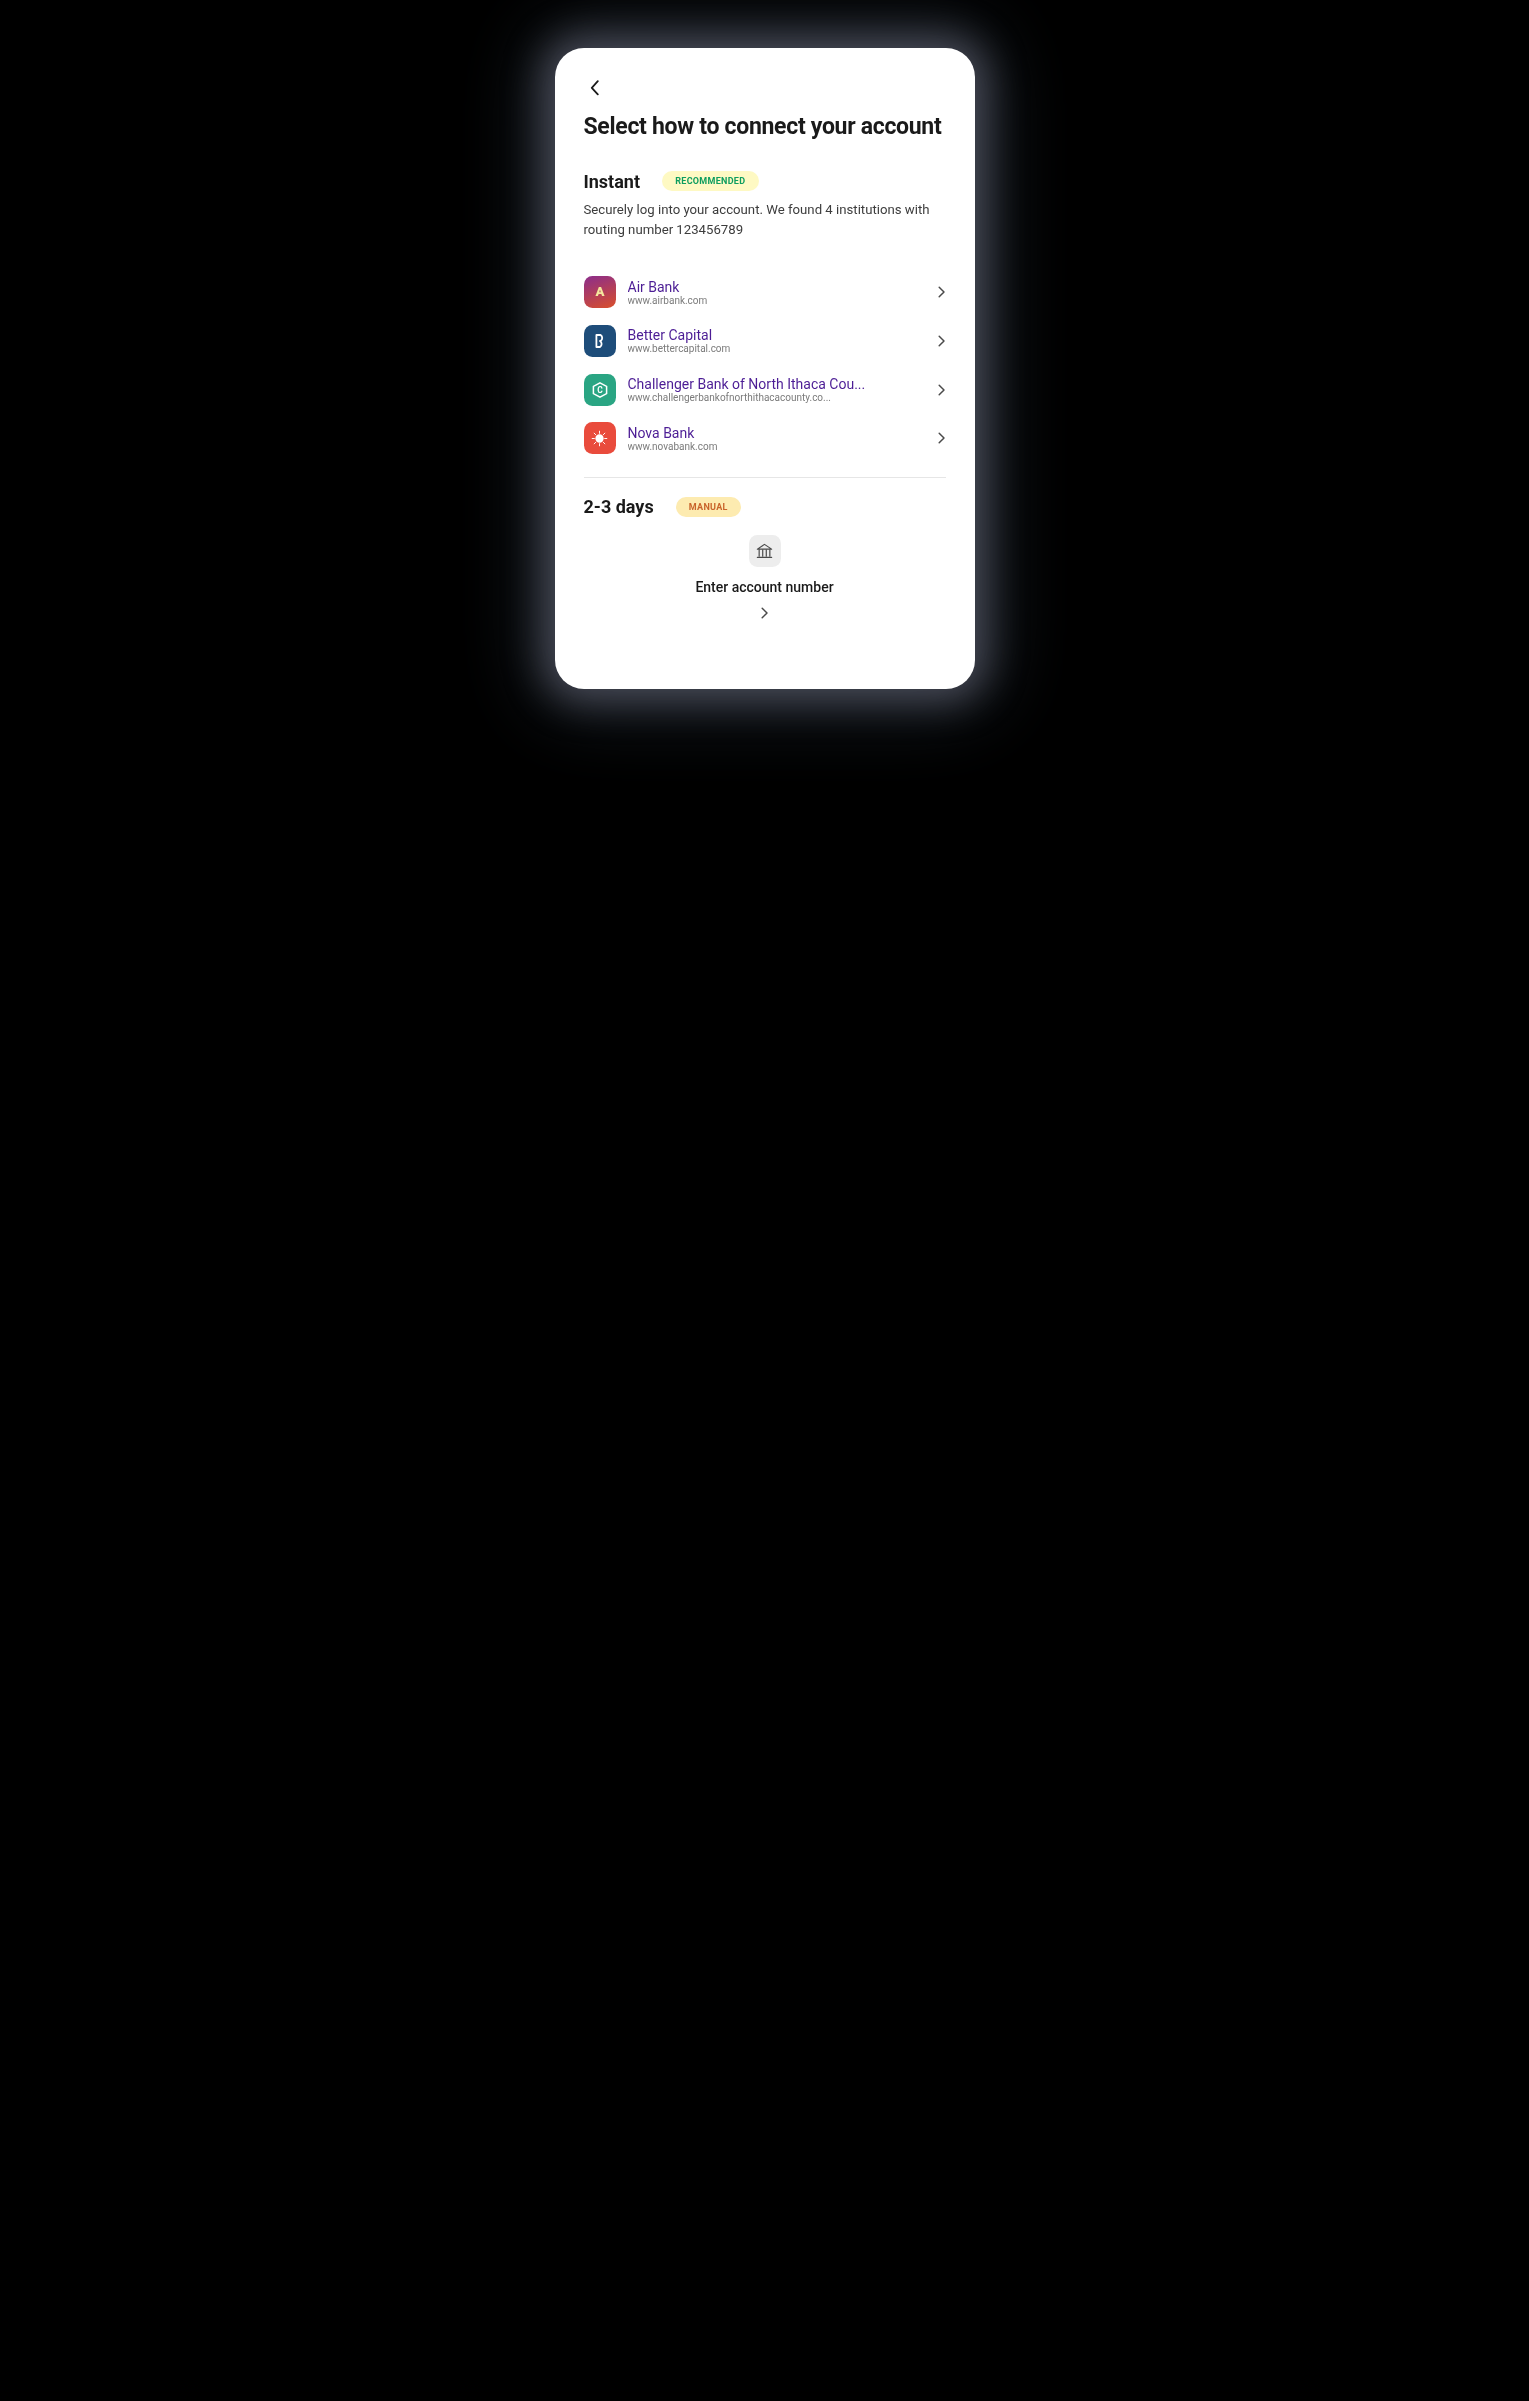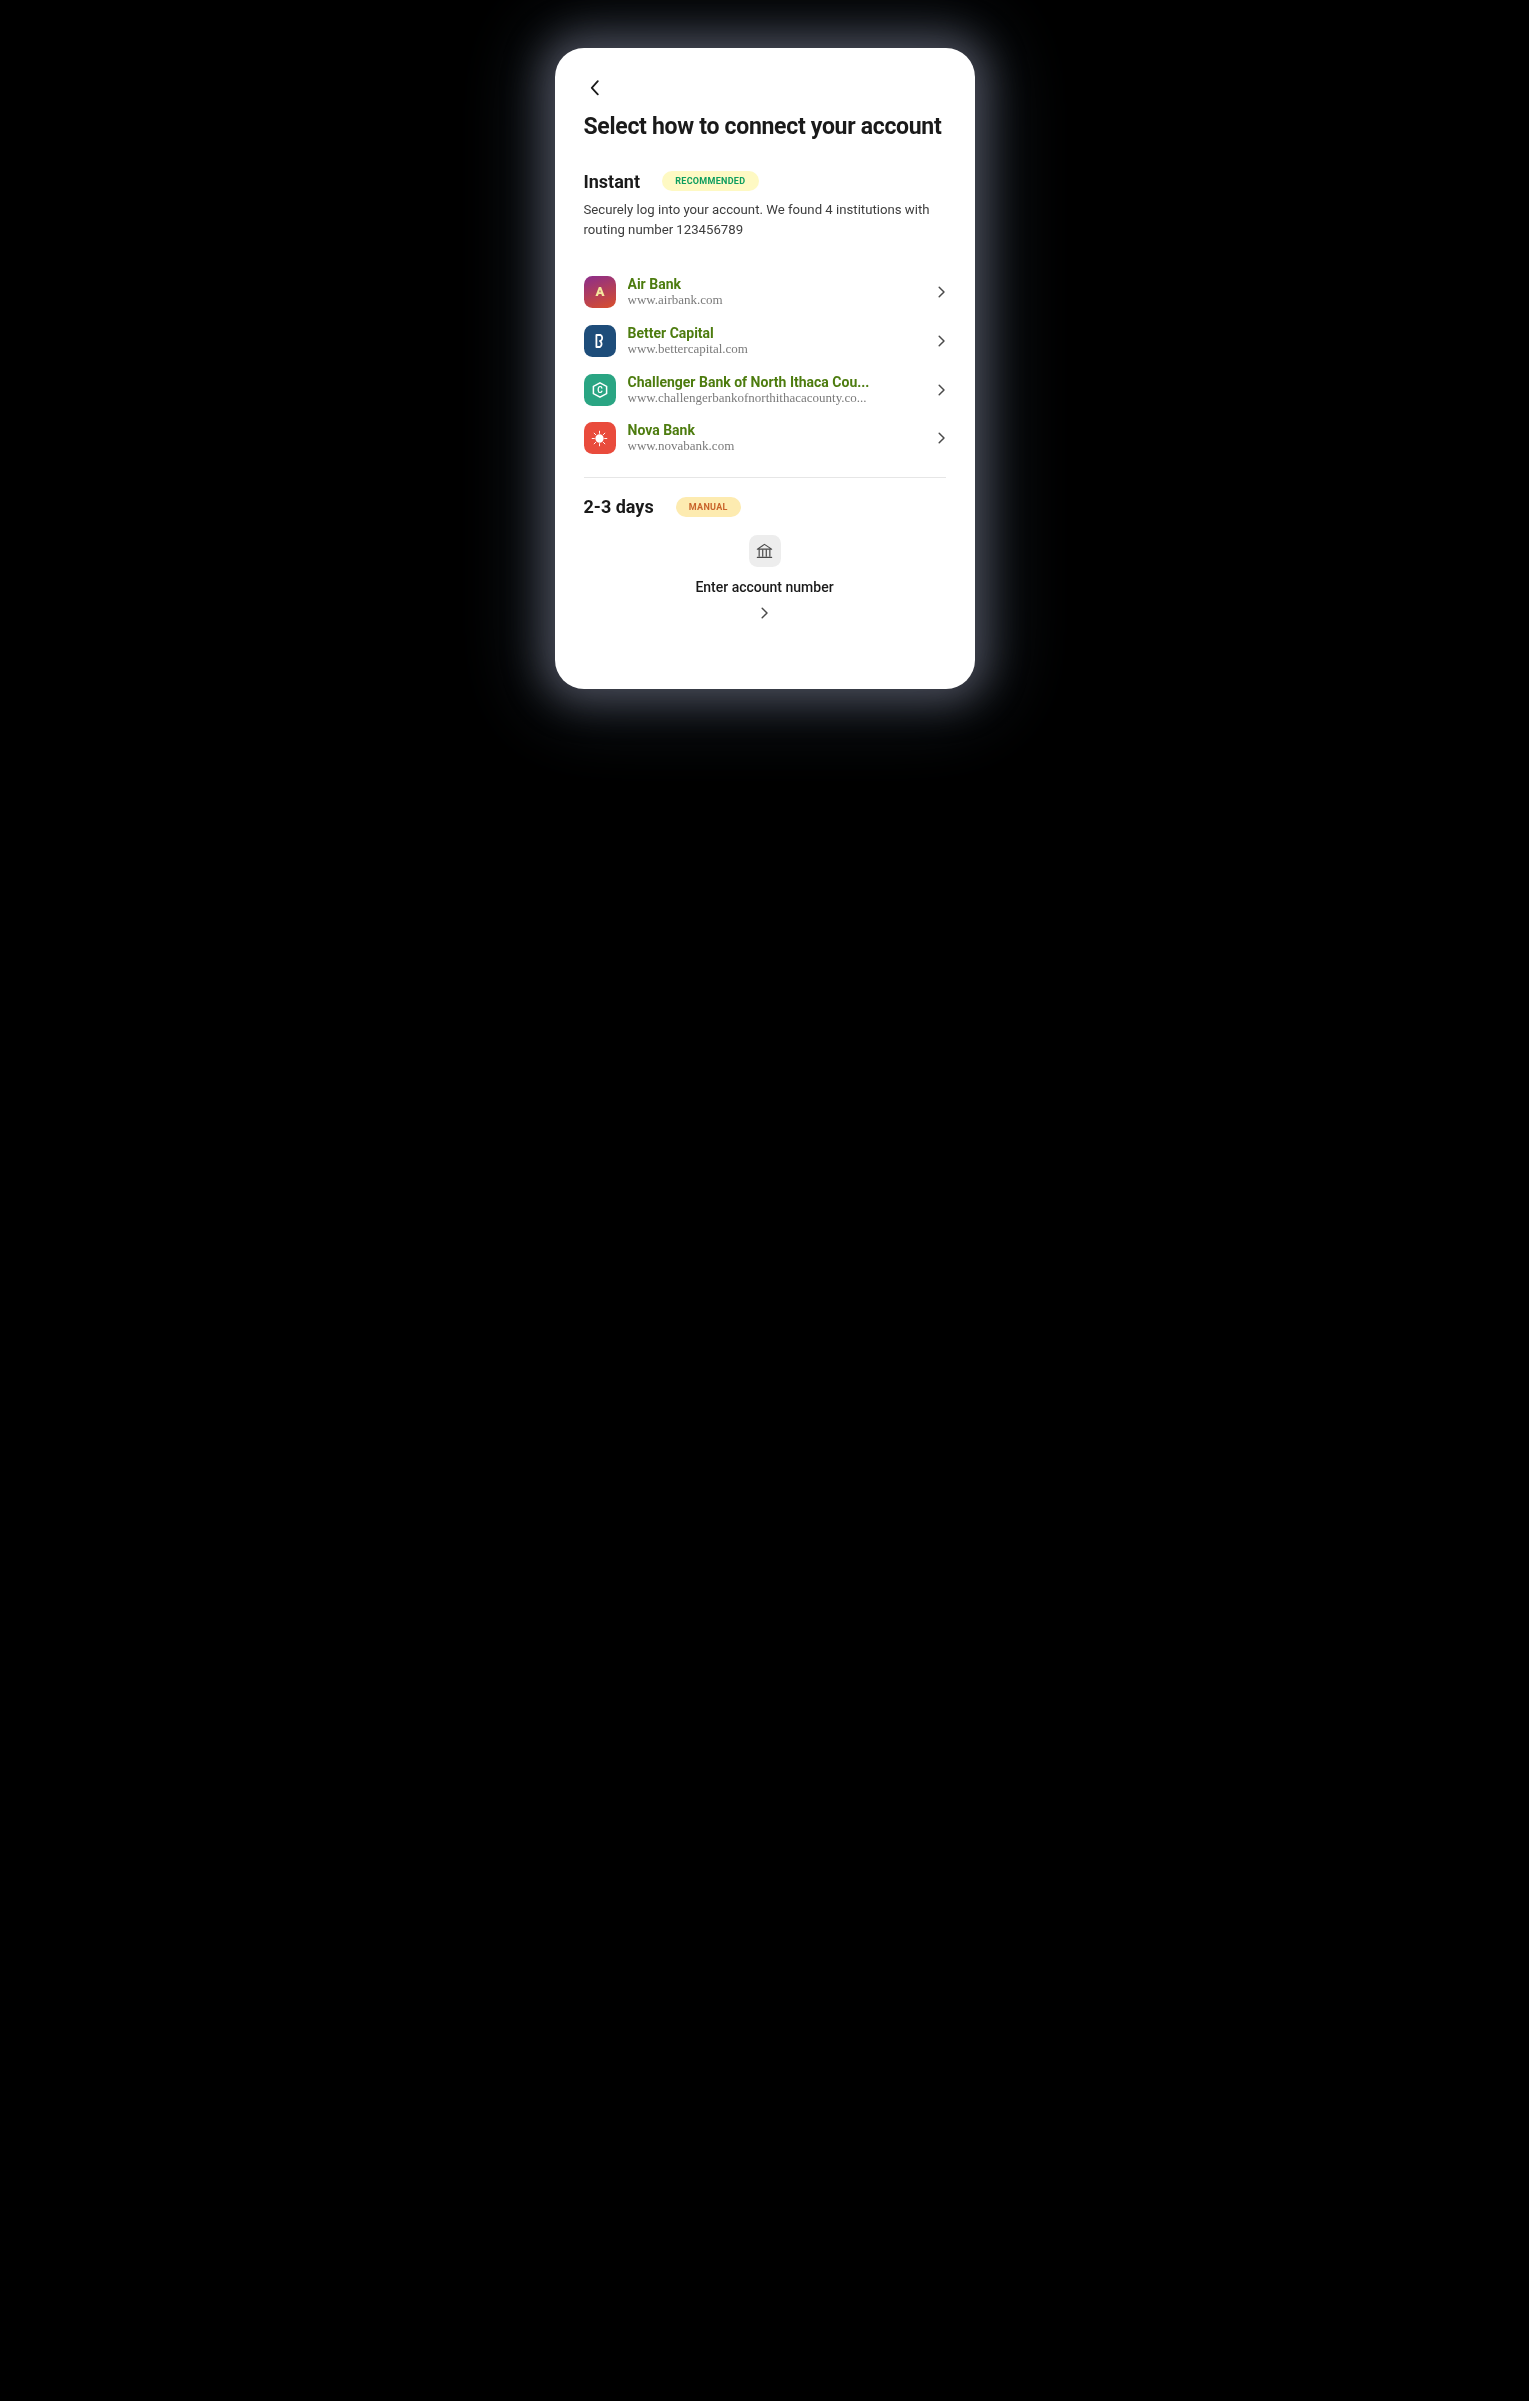--- a/index.html
+++ b/index.html
@@ -107,33 +107,32 @@
     }
     .icon-manualbank {
       background: #ededed;
     }
     .inst-text {
       flex: 1;
       min-width: 0;
     }
     .inst-name {
       font-size: 14px;
-      font-weight: 700;
-      color: #4d7c0f;
+      font-weight: 400;
+      color: #4c1d95;
       white-space: nowrap;
       overflow: hidden;
       text-overflow: ellipsis;
     }
     .inst-url {
-      font-size: 13px;
+      font-size: 10px;
       color: #7b7b7b;
       white-space: nowrap;
       overflow: hidden;
       text-overflow: ellipsis;
-      font-family: Liberation Serif, serif;
     }
     .chev {
       flex-shrink: 0;
     }
     .divider {
       border: none;
       border-top: 0.6px solid #e6e6e6;
       margin: 14.4px 0 18px 0;
     }
     .manual-row {

